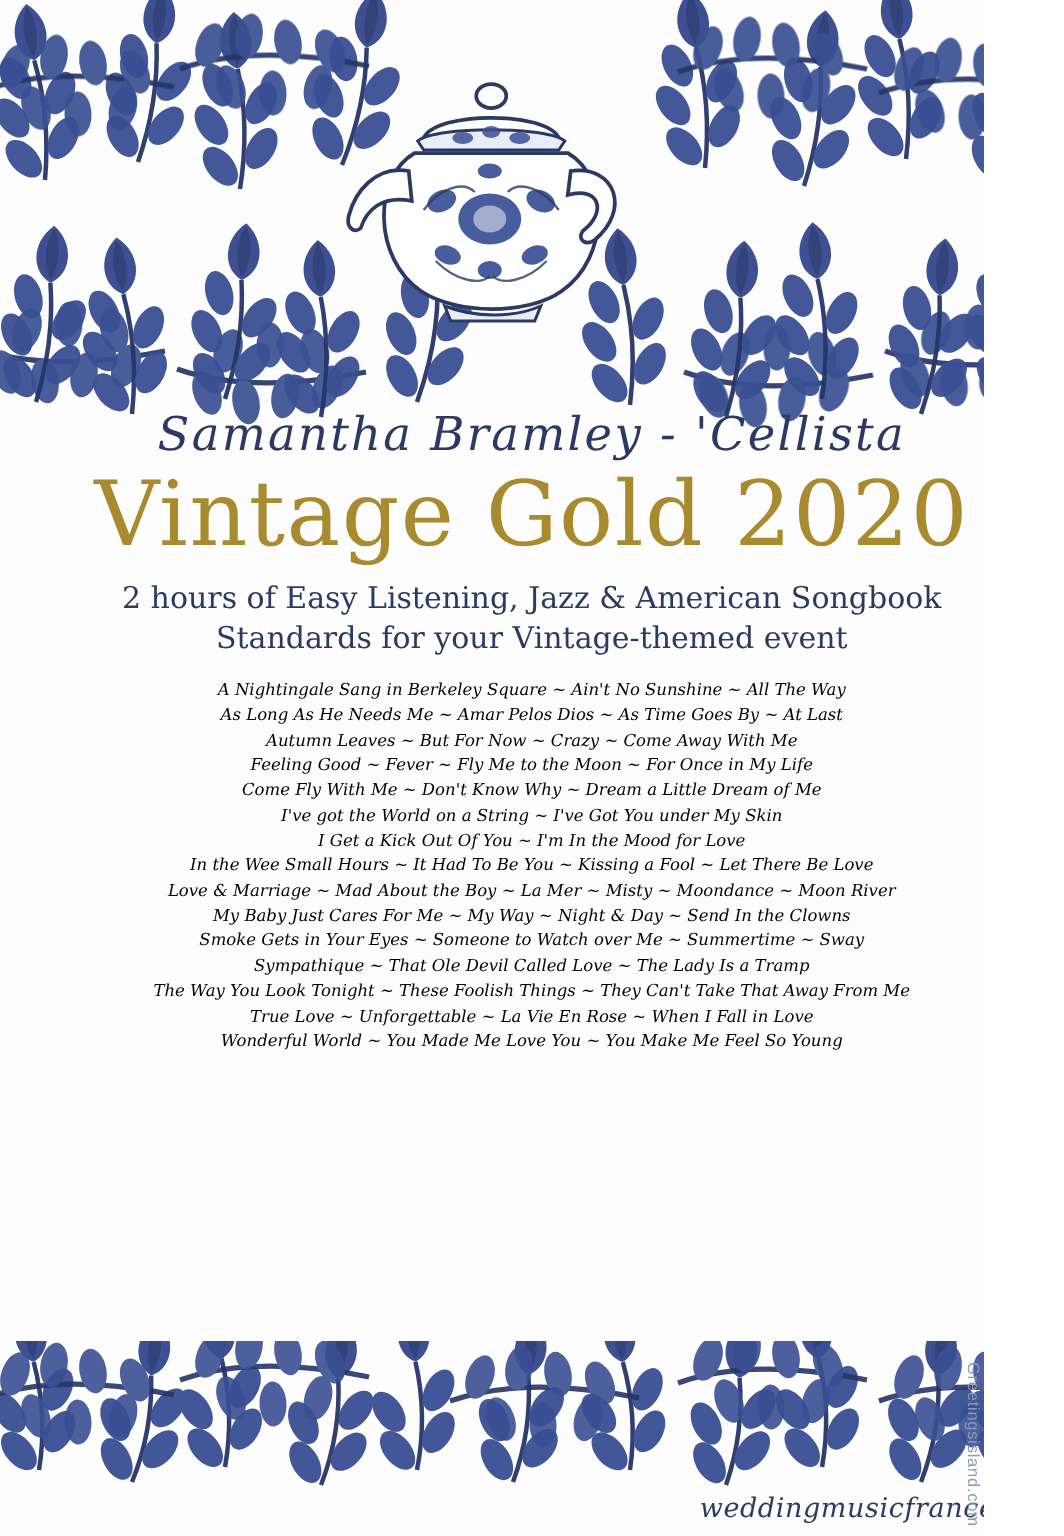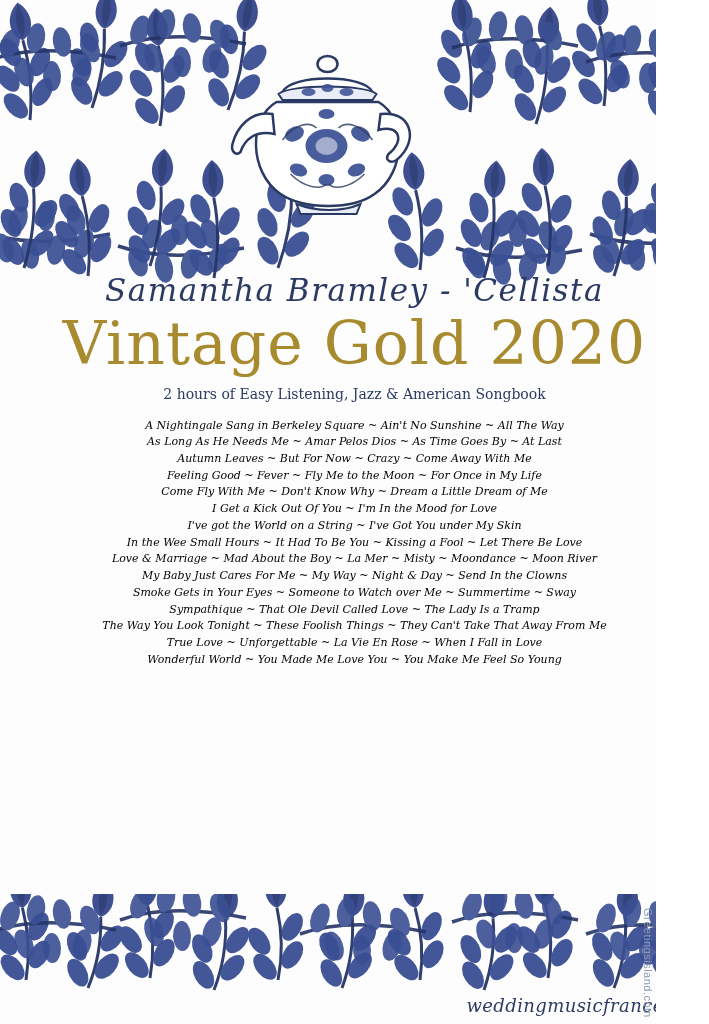--- a/index.html
+++ b/index.html
@@ -63,21 +63,21 @@
     font-family: "DejaVu Serif", serif;
     font-size: 60px;
     color: #a98b2f;
     margin: 4px 0 10px 0;
     letter-spacing: 1px;
     font-weight: 400;
     line-height: 1.05;
   }
   .subtitle {
     font-family: "DejaVu Serif", serif;
-    font-size: 14px;
+    font-size: 20px;
     color: #2b3a63;
     line-height: 1.33;
     margin: 8px auto 14px auto;
     width: 620px;
     font-style: normal;
   }
   .songlist {
     font-family: "DejaVu Serif", serif;
     font-style: italic;
     font-size: 11px;
@@ -224,30 +224,31 @@
   </div>
 
   <div class="content">
 
     <div class="artist">Samantha Bramley - 'Cellista</div>
 
     <div class="title">Vintage Gold 2020</div>
 
     <div class="subtitle">
       <div>2 hours of Easy Listening, Jazz &amp; American Songbook</div>
+      <div>Standards for your Vintage-themed event</div>
     </div>
 
     <div class="songlist">
       <div class="songline">A Nightingale Sang in Berkeley Square ~ Ain't No Sunshine ~ All The Way</div>
       <div class="songline">As Long As He Needs Me ~ Amar Pelos Dios ~ As Time Goes By ~ At Last</div>
       <div class="songline">Autumn Leaves ~ But For Now ~ Crazy ~ Come Away With Me</div>
       <div class="songline">Feeling Good ~ Fever ~ Fly Me to the Moon ~ For Once in My Life</div>
       <div class="songline">Come Fly With Me ~ Don't Know Why ~ Dream a Little Dream of Me</div>
+      <div class="songline">I've got the World on a String ~ I've Got You under My Skin</div>
       <div class="songline">I Get a Kick Out Of You ~ I'm In the Mood for Love</div>
-      <div class="songline">I've got the World on a String ~ I've Got You under My Skin</div>
       <div class="songline">In the Wee Small Hours ~ It Had To Be You ~ Kissing a Fool ~ Let There Be Love</div>
       <div class="songline">Love &amp; Marriage ~ Mad About the Boy ~ La Mer ~ Misty ~ Moondance ~ Moon River</div>
       <div class="songline">My Baby Just Cares For Me ~ My Way ~ Night &amp; Day ~ Send In the Clowns</div>
       <div class="songline">Smoke Gets in Your Eyes ~  Someone to Watch over Me ~ Summertime ~ Sway</div>
       <div class="songline">Sympathique ~ That Ole Devil Called Love ~ The Lady Is a Tramp</div>
       <div class="songline">The Way You Look Tonight ~ These Foolish Things ~ They Can't Take That Away From Me</div>
       <div class="songline">True Love ~ Unforgettable ~ La Vie En Rose ~ When I Fall in Love</div>
       <div class="songline">Wonderful World ~ You Made Me Love You ~ You Make Me Feel So Young</div>
     </div>
   </div>

